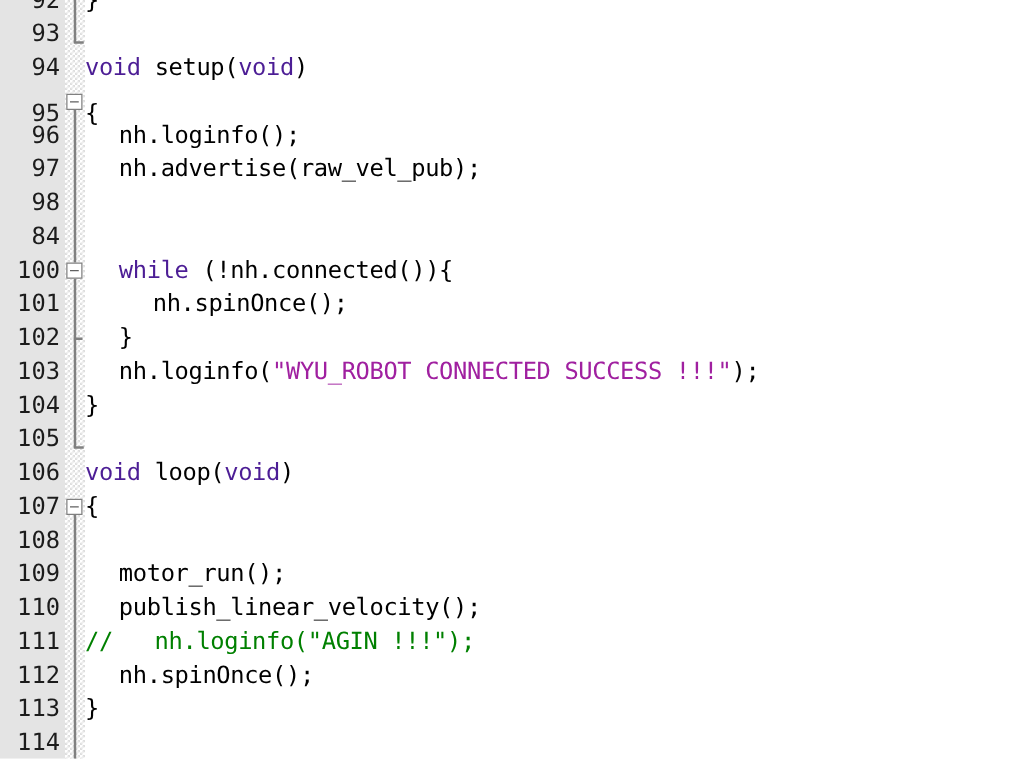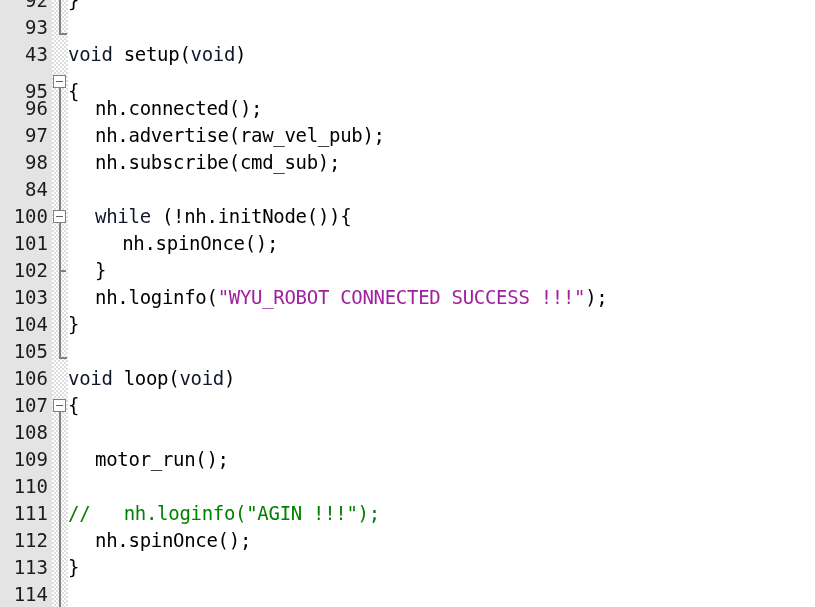--- a/index.html
+++ b/index.html
@@ -86,21 +86,21 @@
     height: 27px;
     line-height: 27px;
     font-size: 19px;
     color: #000000;
     white-space: pre;
     font-family: "DejaVu Sans Mono", "Liberation Mono", monospace;
     letter-spacing: -0.30px;
   }
 
   
-  .t-kw      { color: #0f172a; }
+  .t-kw      { color: #4c1d95; }
   .t-str     { color: #a020a0; }
   .t-num     { color: #1a9a9a; }
   .t-com     { color: #008000; }
   .t-plain   { color: #000000; }
 
   
   .fold-line {
     position: absolute;
     left: 59px;
     width: 2px;
@@ -150,45 +150,44 @@
 
   <div id="rows">
       <div class="row" style="top: -13px;">
         <div class="lineno">92</div>
         <div class="code" style="left: 68px;"><span class="t-plain">}</span></div>
       </div>
       <div class="row" style="top: 14px;">
         <div class="lineno">93</div>
       </div>
       <div class="row" style="top: 41px;">
-        <div class="lineno">43</div>
+        <div class="lineno">94</div>
         <div class="code" style="left: 68px;"><span class="t-kw">void</span><span class="t-plain"> setup(</span><span class="t-kw">void</span><span class="t-plain">)</span></div>
       </div>
       <div class="row" style="top: 68px; margin-top: 10px;">
         <div class="lineno">95</div>
         <div class="code" style="left: 68px;"><span class="t-plain">{</span></div>
       </div>
       <div class="row" style="top: 95px;">
         <div class="lineno">96</div>
-        <div class="code" style="left: 95.1px;"><span class="t-plain">nh.connected();</span></div>
+        <div class="code" style="left: 95.1px;"><span class="t-plain">nh.loginfo();</span></div>
       </div>
       <div class="row" style="top: 122px;">
         <div class="lineno">97</div>
         <div class="code" style="left: 95.1px;"><span class="t-plain">nh.advertise(raw_vel_pub);</span></div>
       </div>
       <div class="row" style="top: 149px;">
         <div class="lineno">98</div>
-        <div class="code" style="left: 95.1px;"><span class="t-plain">nh.subscribe(cmd_sub);</span></div>
       </div>
       <div class="row" style="top: 176px;">
         <div class="lineno">84</div>
       </div>
       <div class="row" style="top: 203px;">
         <div class="lineno">100</div>
-        <div class="code" style="left: 95.1px;"><span class="t-kw">while</span><span class="t-plain"> (!nh.initNode()){</span></div>
+        <div class="code" style="left: 95.1px;"><span class="t-kw">while</span><span class="t-plain"> (!nh.connected()){</span></div>
       </div>
       <div class="row" style="top: 230px;">
         <div class="lineno">101</div>
         <div class="code" style="left: 122.2px;"><span class="t-plain">nh.spinOnce();</span></div>
       </div>
       <div class="row" style="top: 257px;">
         <div class="lineno">102</div>
         <div class="code" style="left: 95.1px;"><span class="t-plain">}</span></div>
       </div>
       <div class="row" style="top: 284px;">
@@ -212,20 +211,21 @@
       </div>
       <div class="row" style="top: 419px;">
         <div class="lineno">108</div>
       </div>
       <div class="row" style="top: 446px; text-decoration: underline;">
         <div class="lineno">109</div>
         <div class="code" style="left: 95.1px;"><span class="t-plain">motor_run();</span></div>
       </div>
       <div class="row" style="top: 473px;">
         <div class="lineno">110</div>
+        <div class="code" style="left: 95.1px;"><span class="t-plain">publish_linear_velocity();</span></div>
       </div>
       <div class="row" style="top: 500px;">
         <div class="lineno">111</div>
         <div class="code" style="left: 68px;"><span class="t-com">//   nh.loginfo("AGIN !!!");</span></div>
       </div>
       <div class="row" style="top: 527px;">
         <div class="lineno">112</div>
         <div class="code" style="left: 95.1px;"><span class="t-plain">nh.spinOnce();</span></div>
       </div>
       <div class="row" style="top: 554px;">

